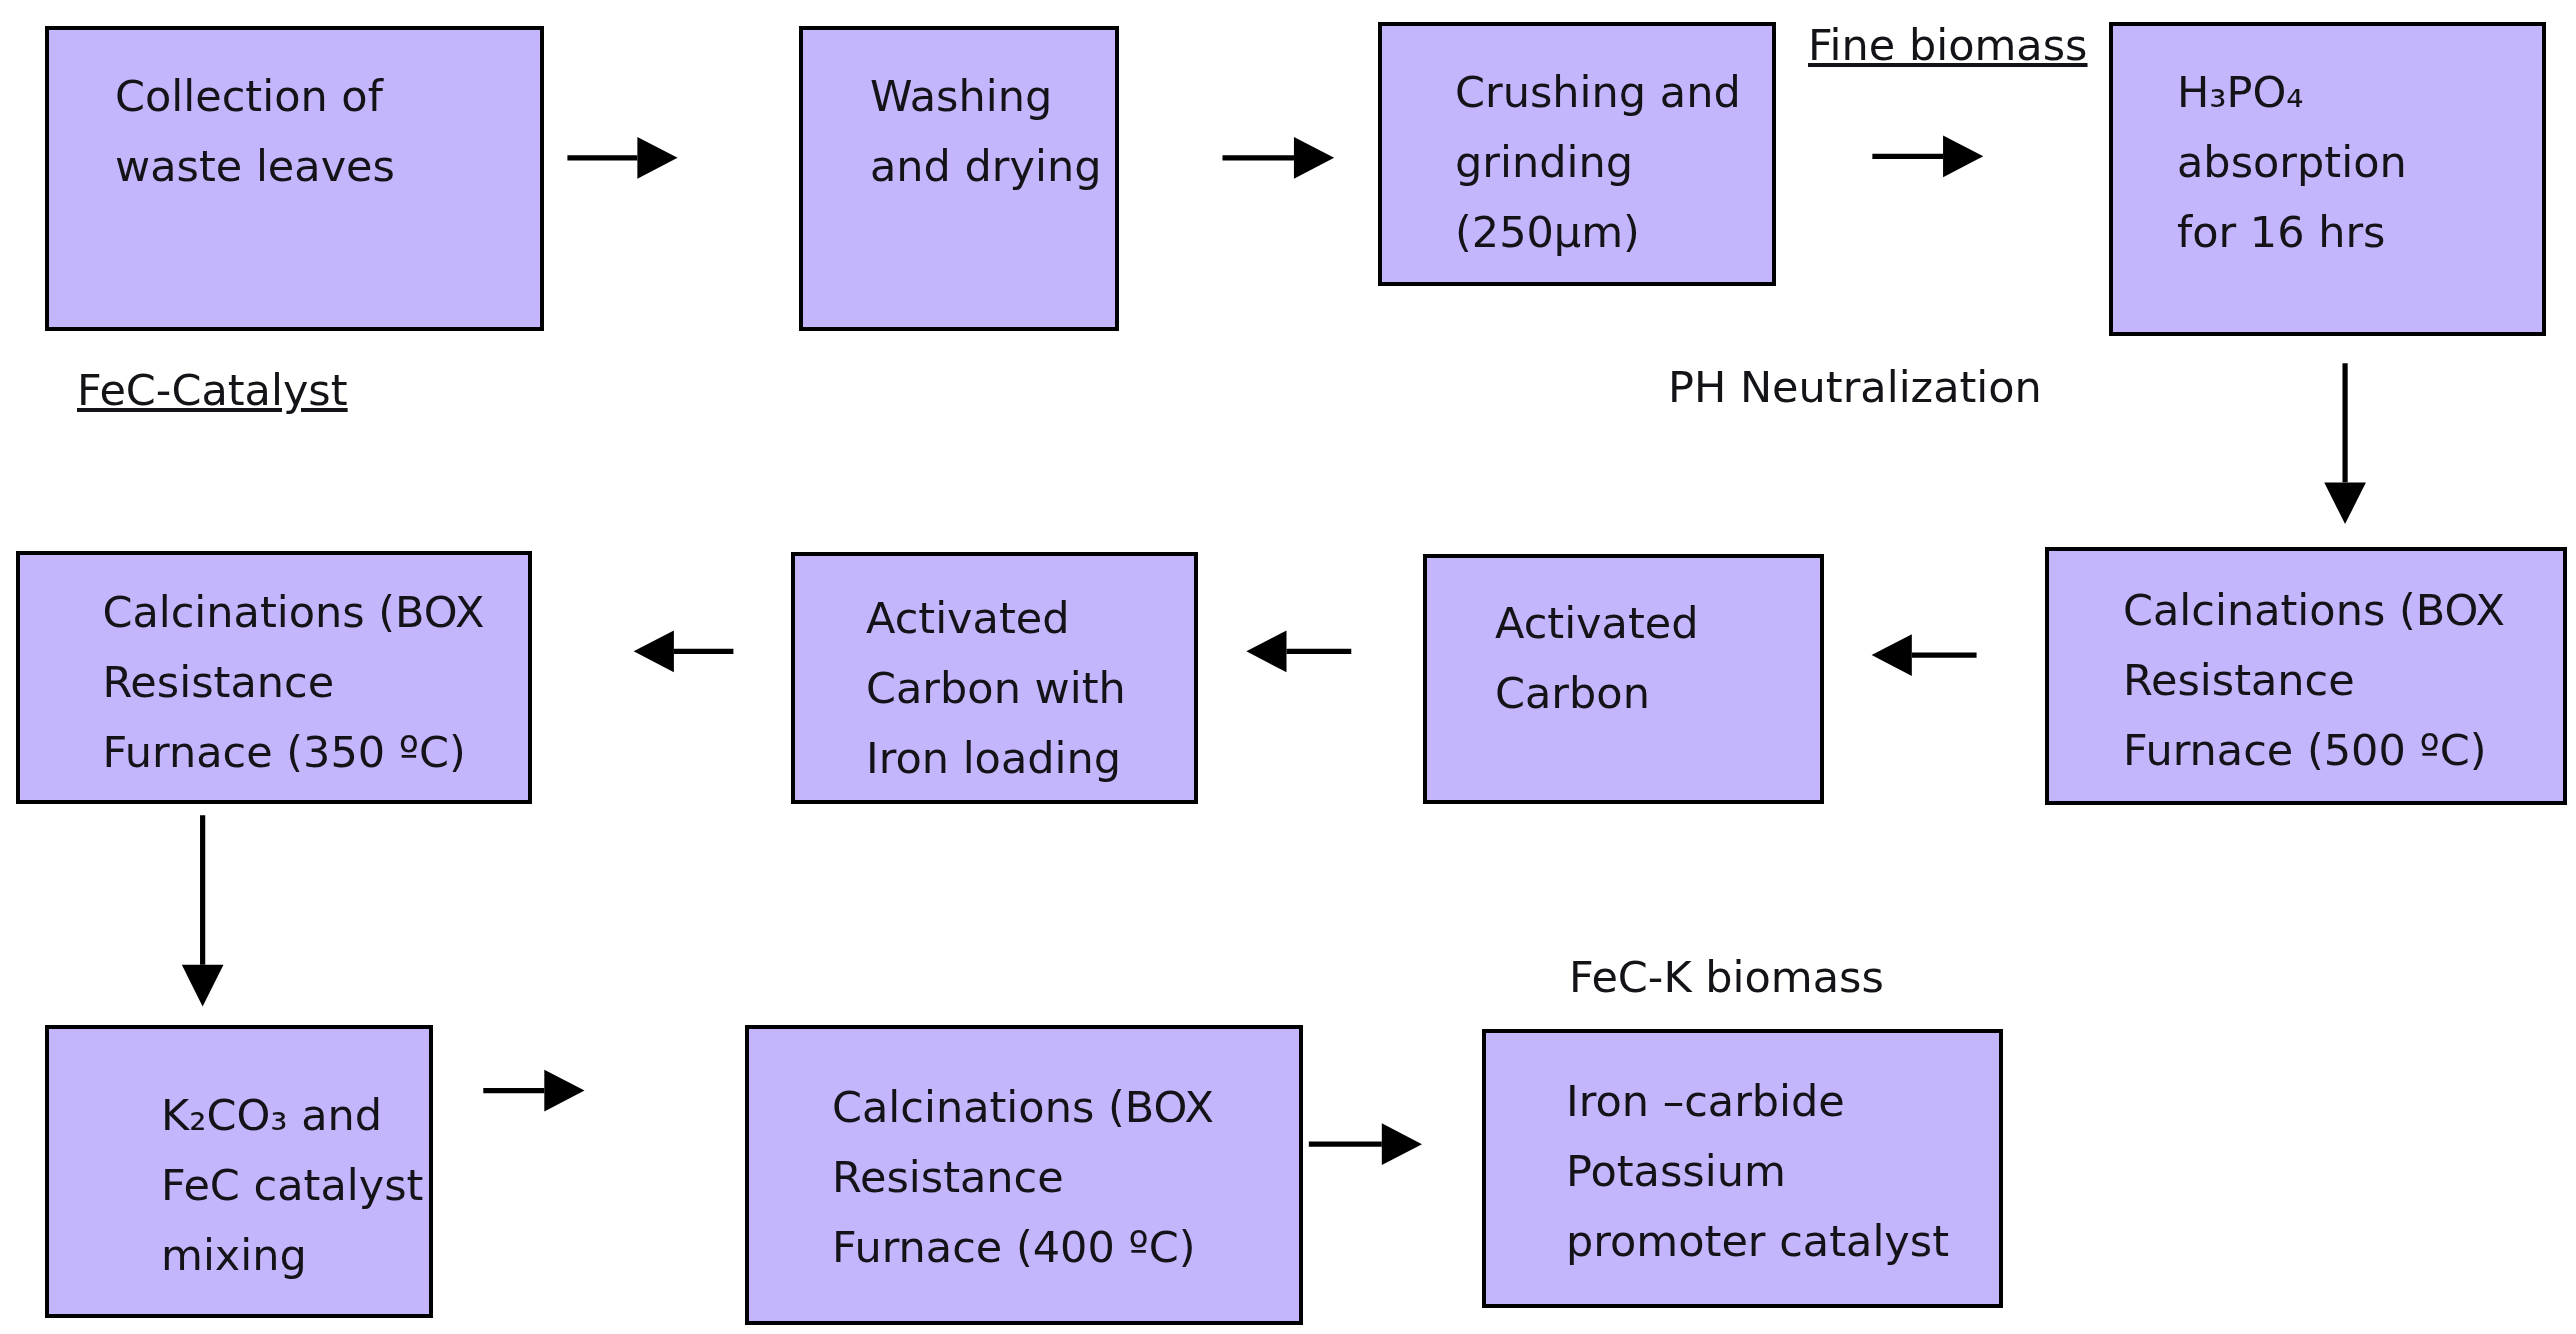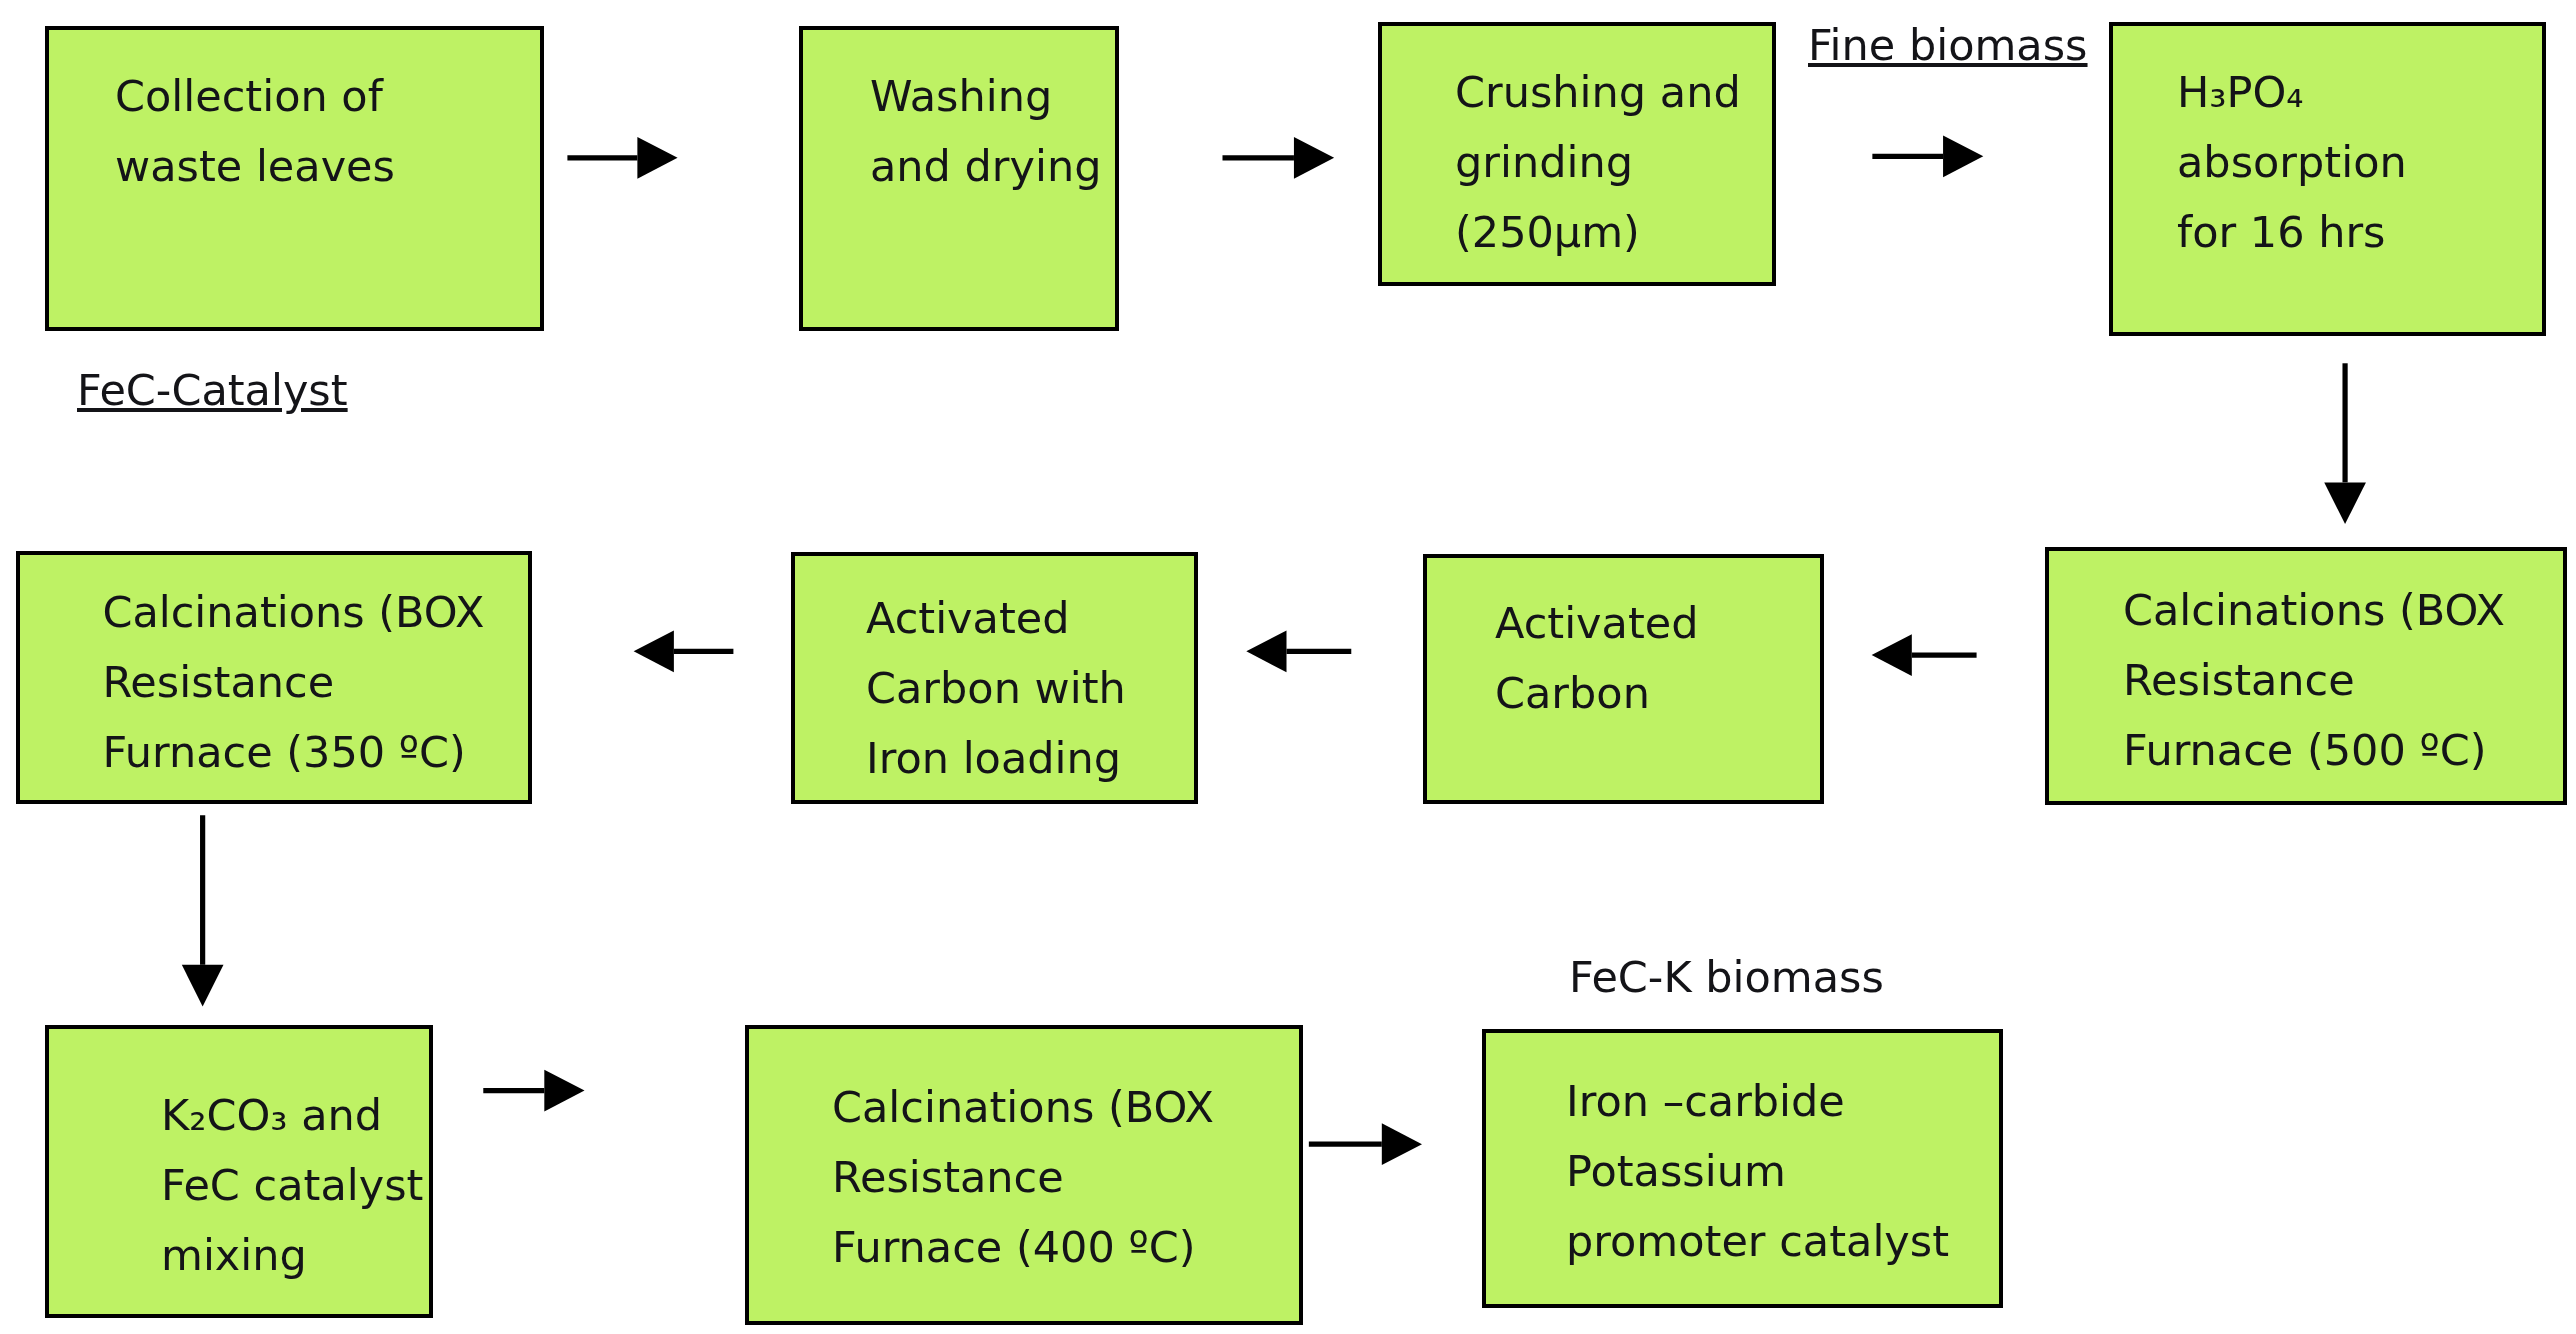--- a/index.html
+++ b/index.html
@@ -8,21 +8,21 @@
     width:2576px;height:1334px;
     background:#ffffff;
     font-family:"DejaVu Sans","Liberation Sans",sans-serif;
     color:#141418;
     overflow:hidden;
   }
   .box{
     position:absolute;
     box-sizing:border-box;
     border:4.5px solid #000;
-    background:#bef264;
+    background:#c4b5fd;
     font-size:43px;
     line-height:70px;
     white-space:pre;
   }
   .lbl{
     position:absolute;
     font-size:43px;
     line-height:49px;
     white-space:pre;
   }
@@ -73,20 +73,21 @@
 Furnace (400 ºC)</div>
 
   <div class="box" style="left:1482px;top:1029px;width:521px;height:279px;padding:33px 7.4px 0 80px;">Iron –carbide
 Potassium
 promoter catalyst</div>
 
   <div class="lbl" style="left:1808px;top:21px;text-decoration:underline;">Fine biomass</div>
 
   <div class="lbl" style="left:77px;top:366px;text-decoration:underline;">FeC-Catalyst</div>
 
+  <div class="lbl" style="left:1668px;top:363px;">PH Neutralization</div>
 
   <div class="lbl" style="left:1569px;top:953px;">FeC-K biomass</div>
 
   <svg class="arrows" viewBox="0 0 3460 1792">
 
     <g>
       <line x1="762" y1="212" x2="856" y2="212"></line>
       <polygon points="856,184 856,240 910,212"></polygon>
     </g>
     <g>

